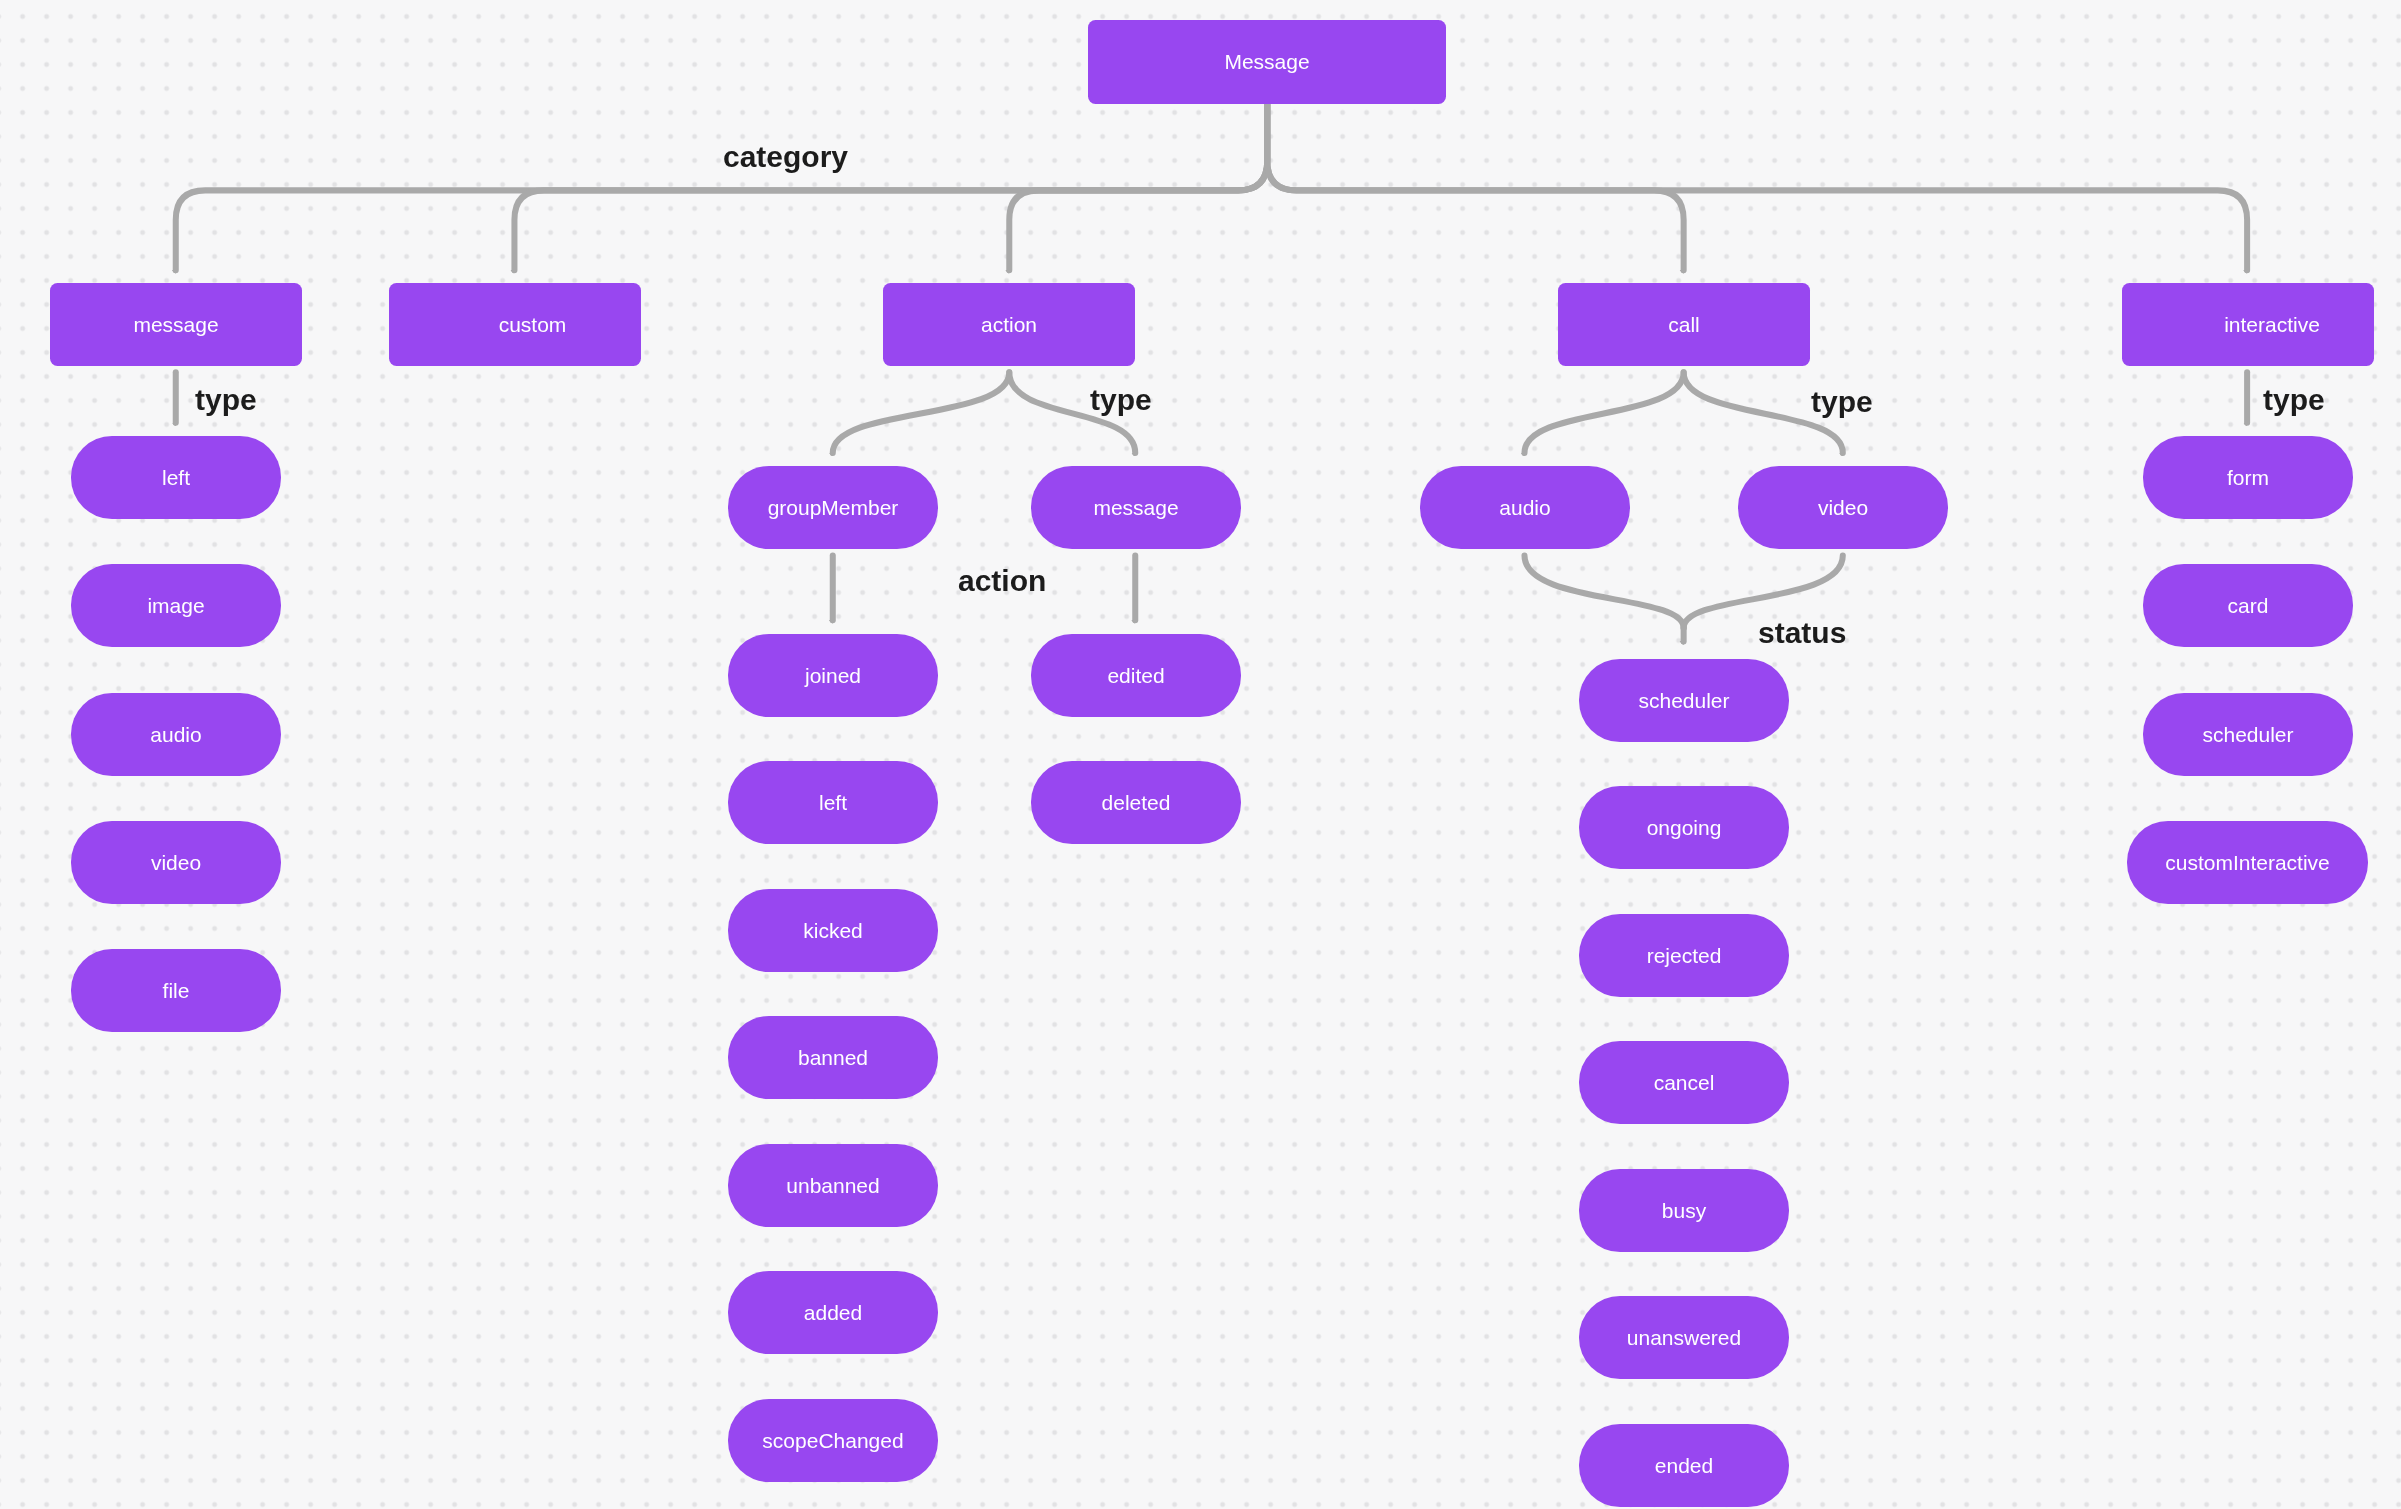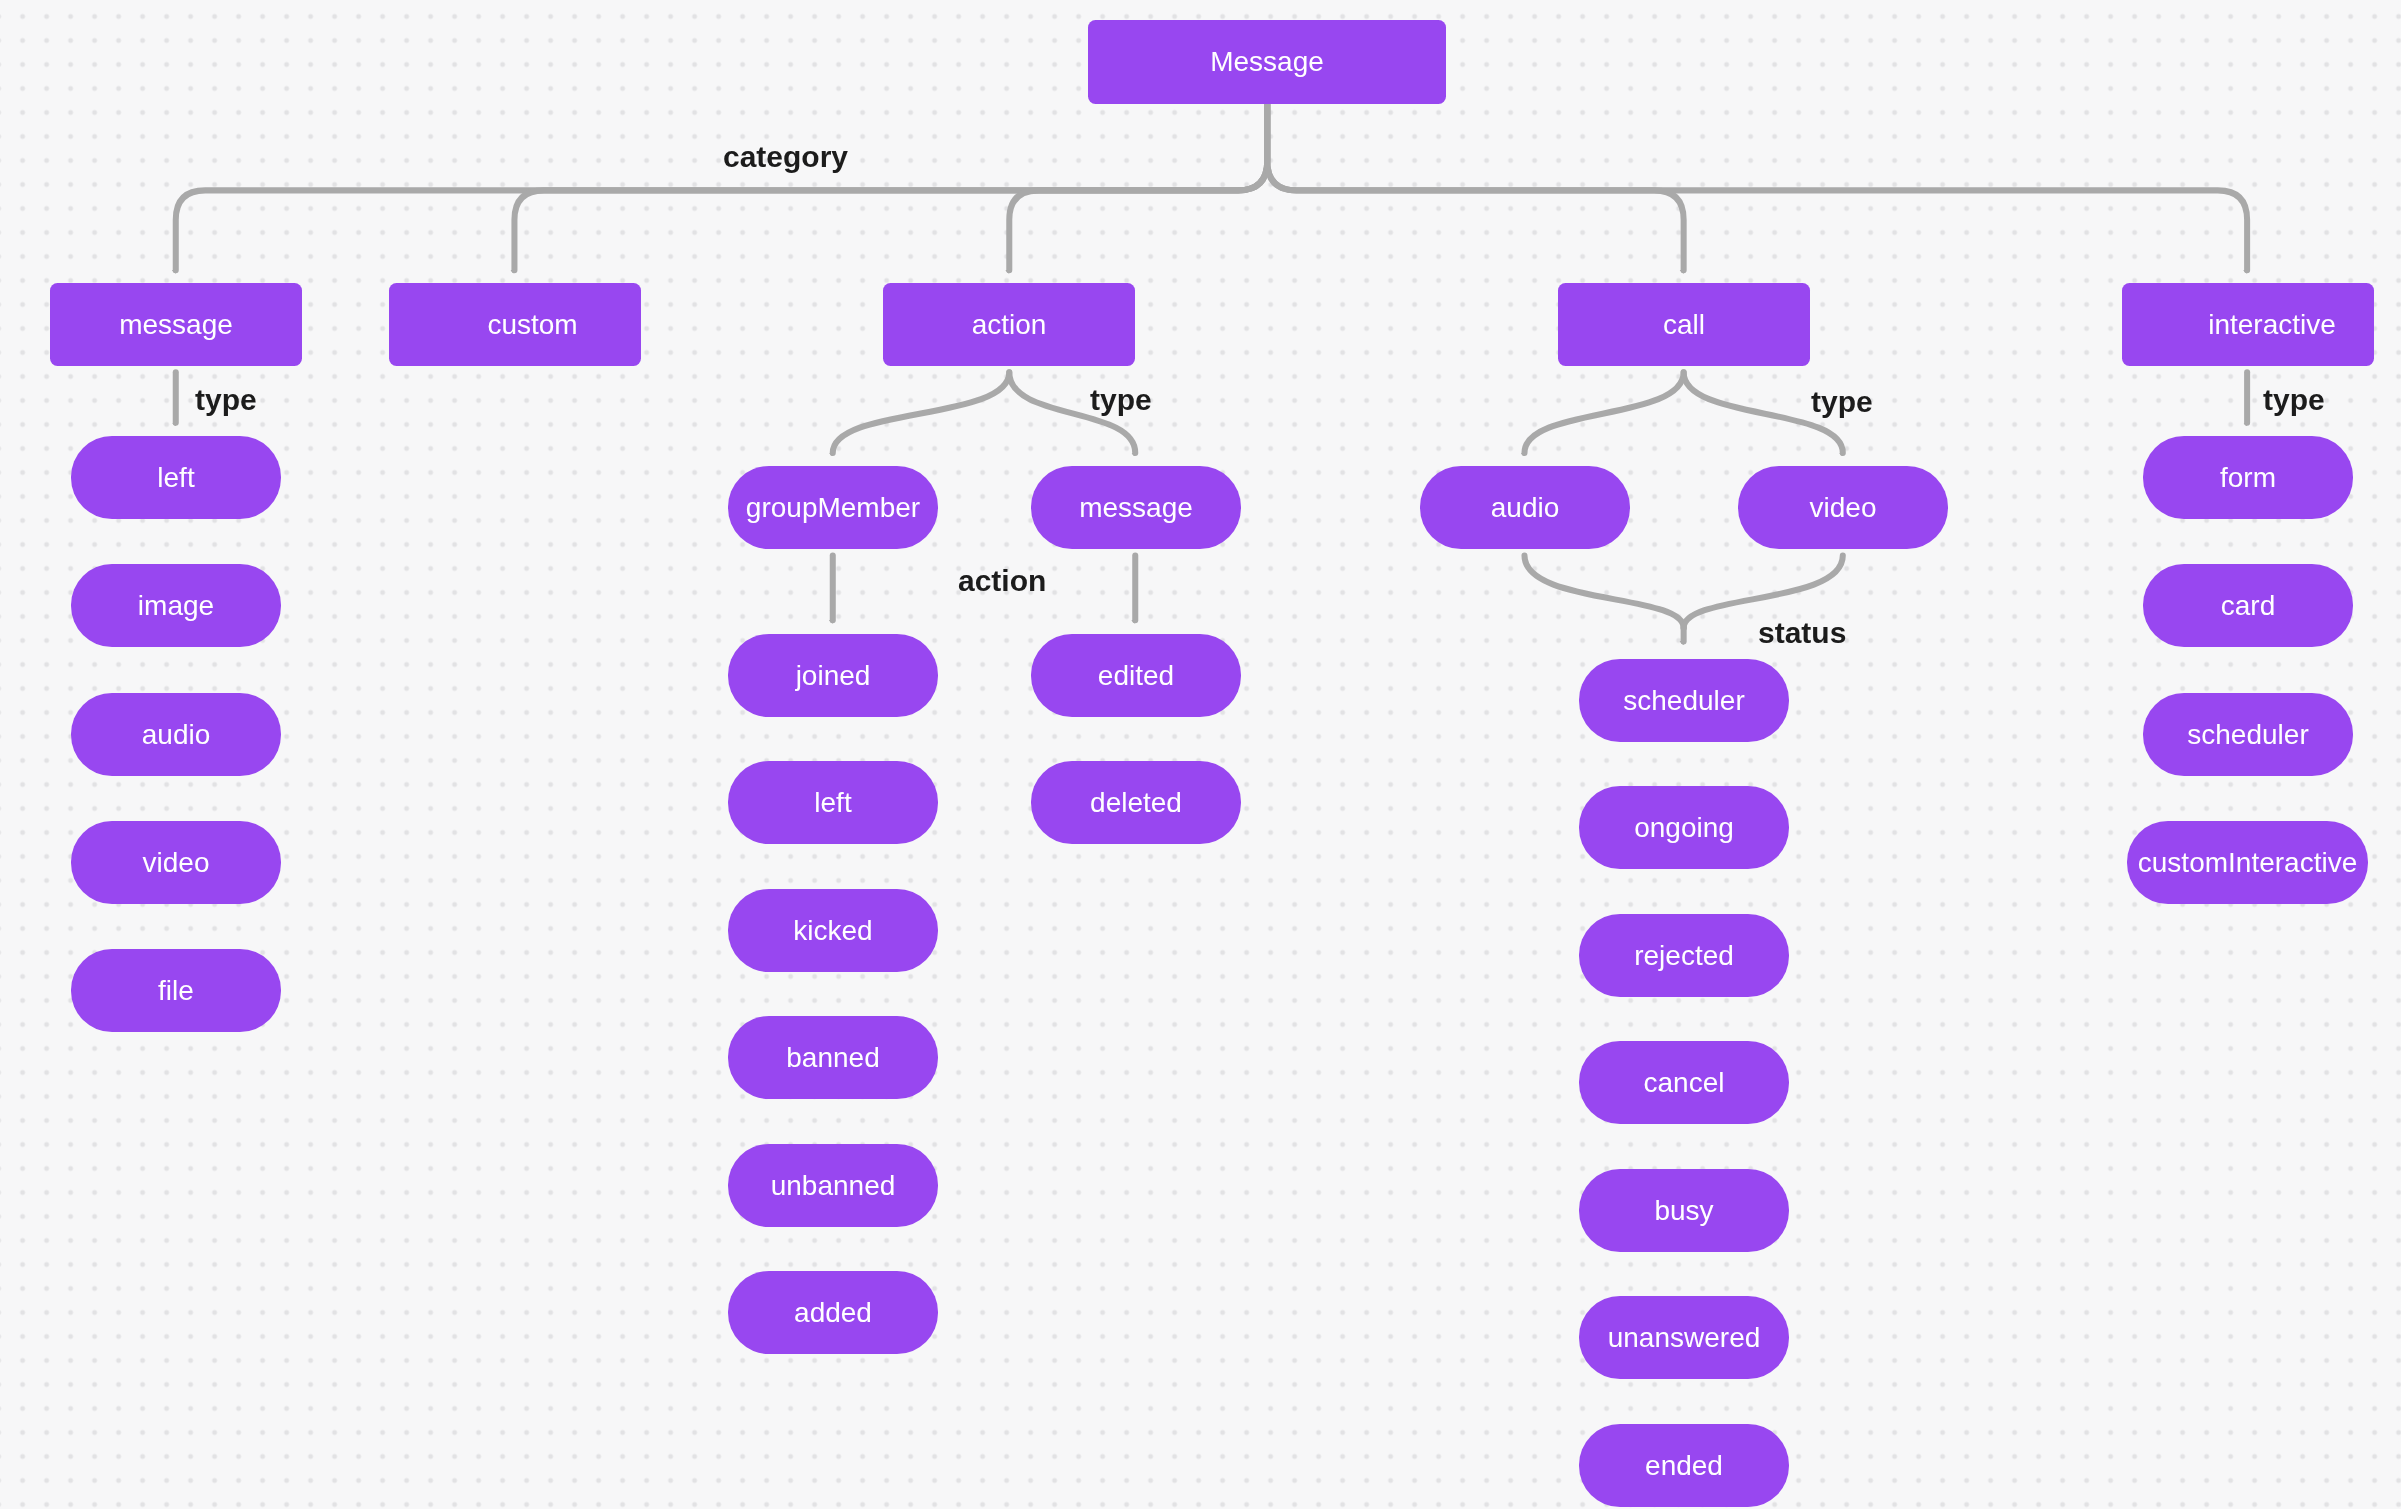--- a/index.html
+++ b/index.html
@@ -17,21 +17,21 @@
     background-size:24px 24px;
     background-position:10.6px 4.5px;
   }
   svg.edges{position:absolute;left:0;top:0;width:2401px;height:1510px;pointer-events:none;}
   svg.edges path{stroke:var(--connector,#a9a9a9);stroke-width:8;fill:none;stroke-linecap:round;stroke-linejoin:round;}
   .node{
     position:absolute;
     display:flex;align-items:center;justify-content:center;
     background:var(--node-fill,#9847f0);
     color:var(--node-text,#ffffff);
-    font-size:28px;line-height:1.2;
+    font-size:21px;line-height:1.2;
     text-align:center;
     box-sizing:border-box;
     user-select:none;
   }
   .n-box{width:252px;height:83px;border-radius:7.5px;}
   .n-root{width:358px;height:84px;border-radius:7.5px;}
   .n-pill{width:210px;height:83px;border-radius:41px;}
   .n-pill.wide{width:241px;}
   .edge-label{
     position:absolute;
@@ -95,20 +95,21 @@
 
   <div class="node n-pill" style="left:728px;top:466px;">groupMember</div>
   <div class="node n-pill" style="left:1031px;top:466px;">message</div>
 
   <div class="node n-pill" style="left:728px;top:634px;">joined</div>
   <div class="node n-pill" style="left:728px;top:761px;">left</div>
   <div class="node n-pill" style="left:728px;top:889px;">kicked</div>
   <div class="node n-pill" style="left:728px;top:1016px;">banned</div>
   <div class="node n-pill" style="left:728px;top:1144px;">unbanned</div>
   <div class="node n-pill" style="left:728px;top:1271px;">added</div>
+  <div class="node n-pill" style="left:728px;top:1399px;">scopeChanged</div>
 
   <div class="node n-pill" style="left:1031px;top:634px;">edited</div>
   <div class="node n-pill" style="left:1031px;top:761px;">deleted</div>
 
   <div class="node n-pill" style="left:1420px;top:466px;">audio</div>
   <div class="node n-pill" style="left:1738px;top:466px;">video</div>
 
   <div class="node n-pill" style="left:1579px;top:659px;">scheduler</div>
   <div class="node n-pill" style="left:1579px;top:786px;">ongoing</div>
   <div class="node n-pill" style="left:1579px;top:914px;">rejected</div>

